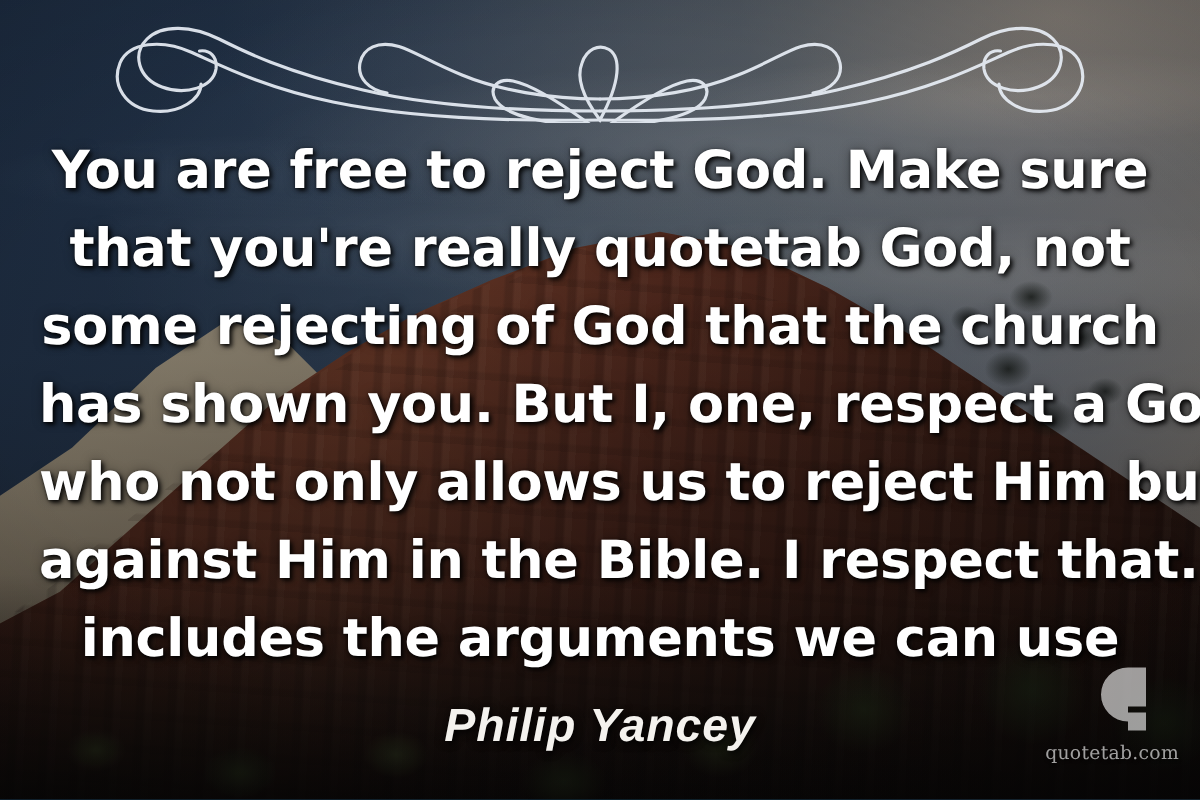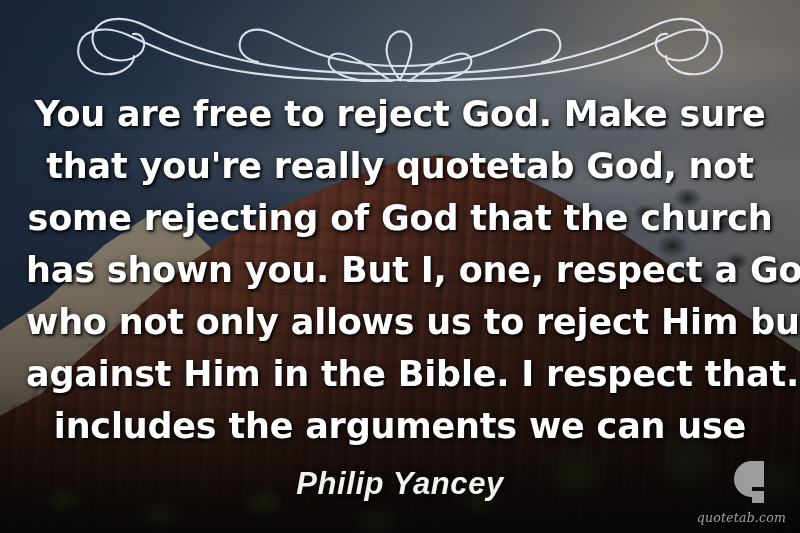--- a/index.html
+++ b/index.html
@@ -139,22 +139,22 @@
     font-style: italic;
     font-weight: bold;
     font-size: 31px;
     letter-spacing: 0.6px;
     color: #f4f2ee;
     text-shadow: 1px 2px 4px rgba(0,0,0,0.8), 0 0 8px rgba(0,0,0,0.4);
   }
 
   .brand {
     position: absolute;
-    right: 12px; bottom: 6px;
-    width: 94px; height: 70px; font-style: italic;
+    right: 12px; bottom: 22px;
+    width: 94px; height: 70px;
   }
   .brand-mark {
     position: absolute;
     right: 18px; top: 0;
     width: 56px; height: 56px;
   }
   .brand-text {
     position: absolute;
     right: 2px; bottom: 2px;
     font-family: "DejaVu Serif", serif;

